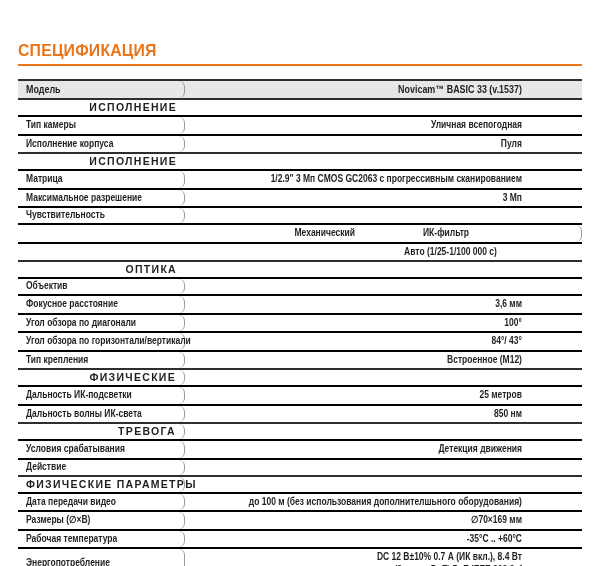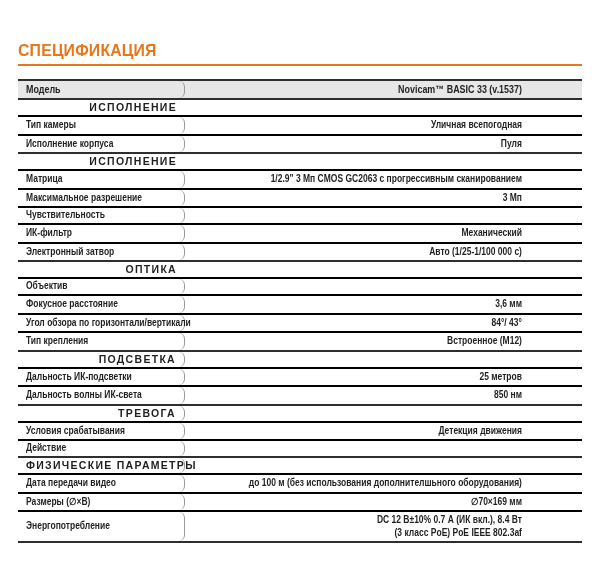--- a/index.html
+++ b/index.html
@@ -81,31 +81,28 @@
         <div class="cell value">
           <span class="txt">3 Мп</span>
         </div>
       </div>
       <div class="row">
         <div class="cell label">
           <span class="txt">Чувствительность</span>
         </div>
       </div>
       <div class="row">
+        <div class="cell value">
+          <span class="txt">Механический</span>
+        </div>
         <div class="cell label">
           <span class="txt">ИК-фильтр</span>
         </div>
-        <div class="cell value">
-          <span class="txt">Механический</span>
-        </div>
-      </div>
-      <div class="row">
-        <div class="cell label">
-          <span class="txt">Электронный затвор</span>
-        </div>
+      </div>
+      <div class="row">
         <div class="cell value">
           <span class="txt">Авто (1/25-1/100 000 с)</span>
         </div>
       </div>
       <div class="row section">
         <div class="cell label sec">
           <span class="sec-txt">ОПТИКА</span>
         </div>
         <div class="cell value"></div>
       </div>
@@ -117,37 +114,45 @@
       <div class="row">
         <div class="cell label">
           <span class="txt">Фокусное расстояние</span>
         </div>
         <div class="cell value">
           <span class="txt">3,6 мм</span>
         </div>
       </div>
       <div class="row">
         <div class="cell label">
+          <span class="txt">Угол обзора по диагонали</span>
+        </div>
+        <div class="cell value">
+          <span class="txt">100°</span>
+        </div>
+      </div>
+      <div class="row">
+        <div class="cell label">
           <span class="txt">Угол обзора по горизонтали/вертикали</span>
         </div>
         <div class="cell value">
           <span class="txt">84°/ 43°</span>
         </div>
       </div>
       <div class="row">
         <div class="cell label">
           <span class="txt">Тип крепления</span>
         </div>
         <div class="cell value">
           <span class="txt">Встроенное (М12)</span>
         </div>
       </div>
       <div class="row section withdiv">
         <div class="cell label sec">
-          <span class="sec-txt">ПОДСВЕТКА</span>
+          <span class="sec-txt">ФИЗИЧЕСКИЕ</span>
         </div>
         <div class="cell value"></div>
       </div>
       <div class="row">
         <div class="cell label">
           <span class="txt">Дальность ИК-подсветки</span>
         </div>
         <div class="cell value">
           <span class="txt">25 метров</span>
         </div>
@@ -192,20 +197,28 @@
         <div class="cell value">
           <span class="txt">до 100 м (без использования дополнителшьного оборудования)</span>
         </div>
       </div>
       <div class="row">
         <div class="cell label">
           <span class="txt">Размеры (∅×В)</span>
         </div>
         <div class="cell value">
           <span class="txt">∅70×169 мм</span>
+        </div>
+      </div>
+      <div class="row">
+        <div class="cell label">
+          <span class="txt">Рабочая температура</span>
+        </div>
+        <div class="cell value">
+          <span class="txt">-35°C .. +60°C</span>
         </div>
       </div>
       <div class="row">
         <div class="cell label">
           <span class="txt">Энергопотребление</span>
         </div>
         <div class="cell value">
           <span class="txt">DC 12 В±10% 0.7 А (ИК вкл.), 8.4 Вт</span>
           <span class="txt">(3 класс PoE) PoE IEEE 802.3af</span>
         </div>

